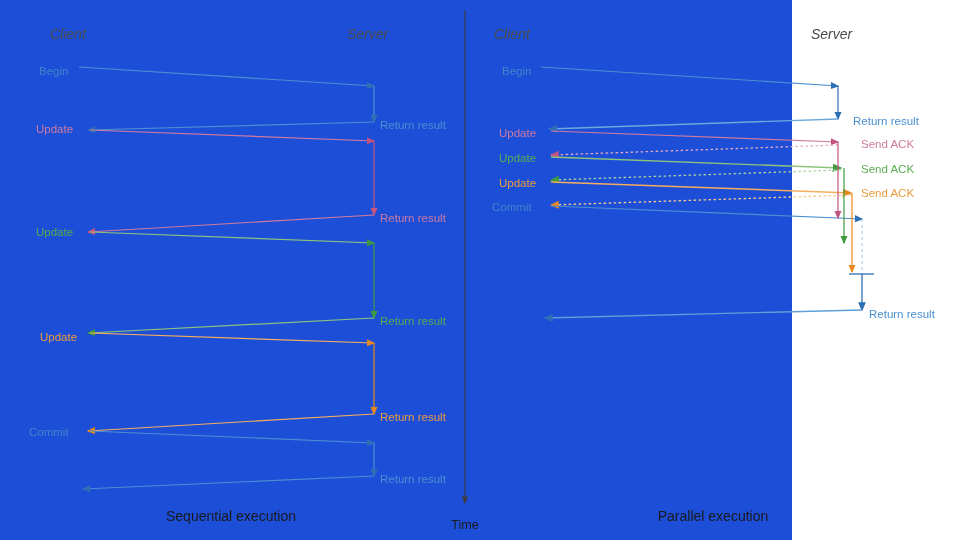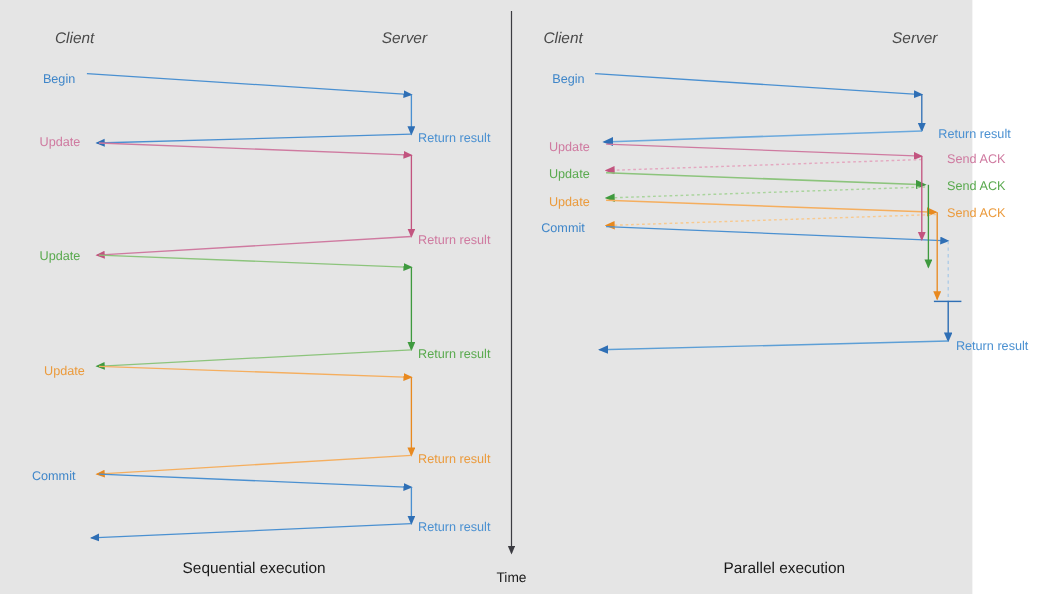--- a/index.html
+++ b/index.html
@@ -8,23 +8,23 @@
     background: #ffffff;
   }
   body {
     width: 960px;
     height: 540px;
     overflow: hidden;
     font-family: "Liberation Sans", sans-serif;
   }
   #stage {
     position: relative;
-    width: 884px;
+    width: 792px;
     height: 540px;
-    background: #e5e5e5;
+    background: #1d4ed8;
   }
   svg.diagram {
     position: absolute;
     left: 0;
     top: 0;
     width: 960px;
     height: 540px;
   }
   text {
     font-family: "Liberation Sans", sans-serif;

